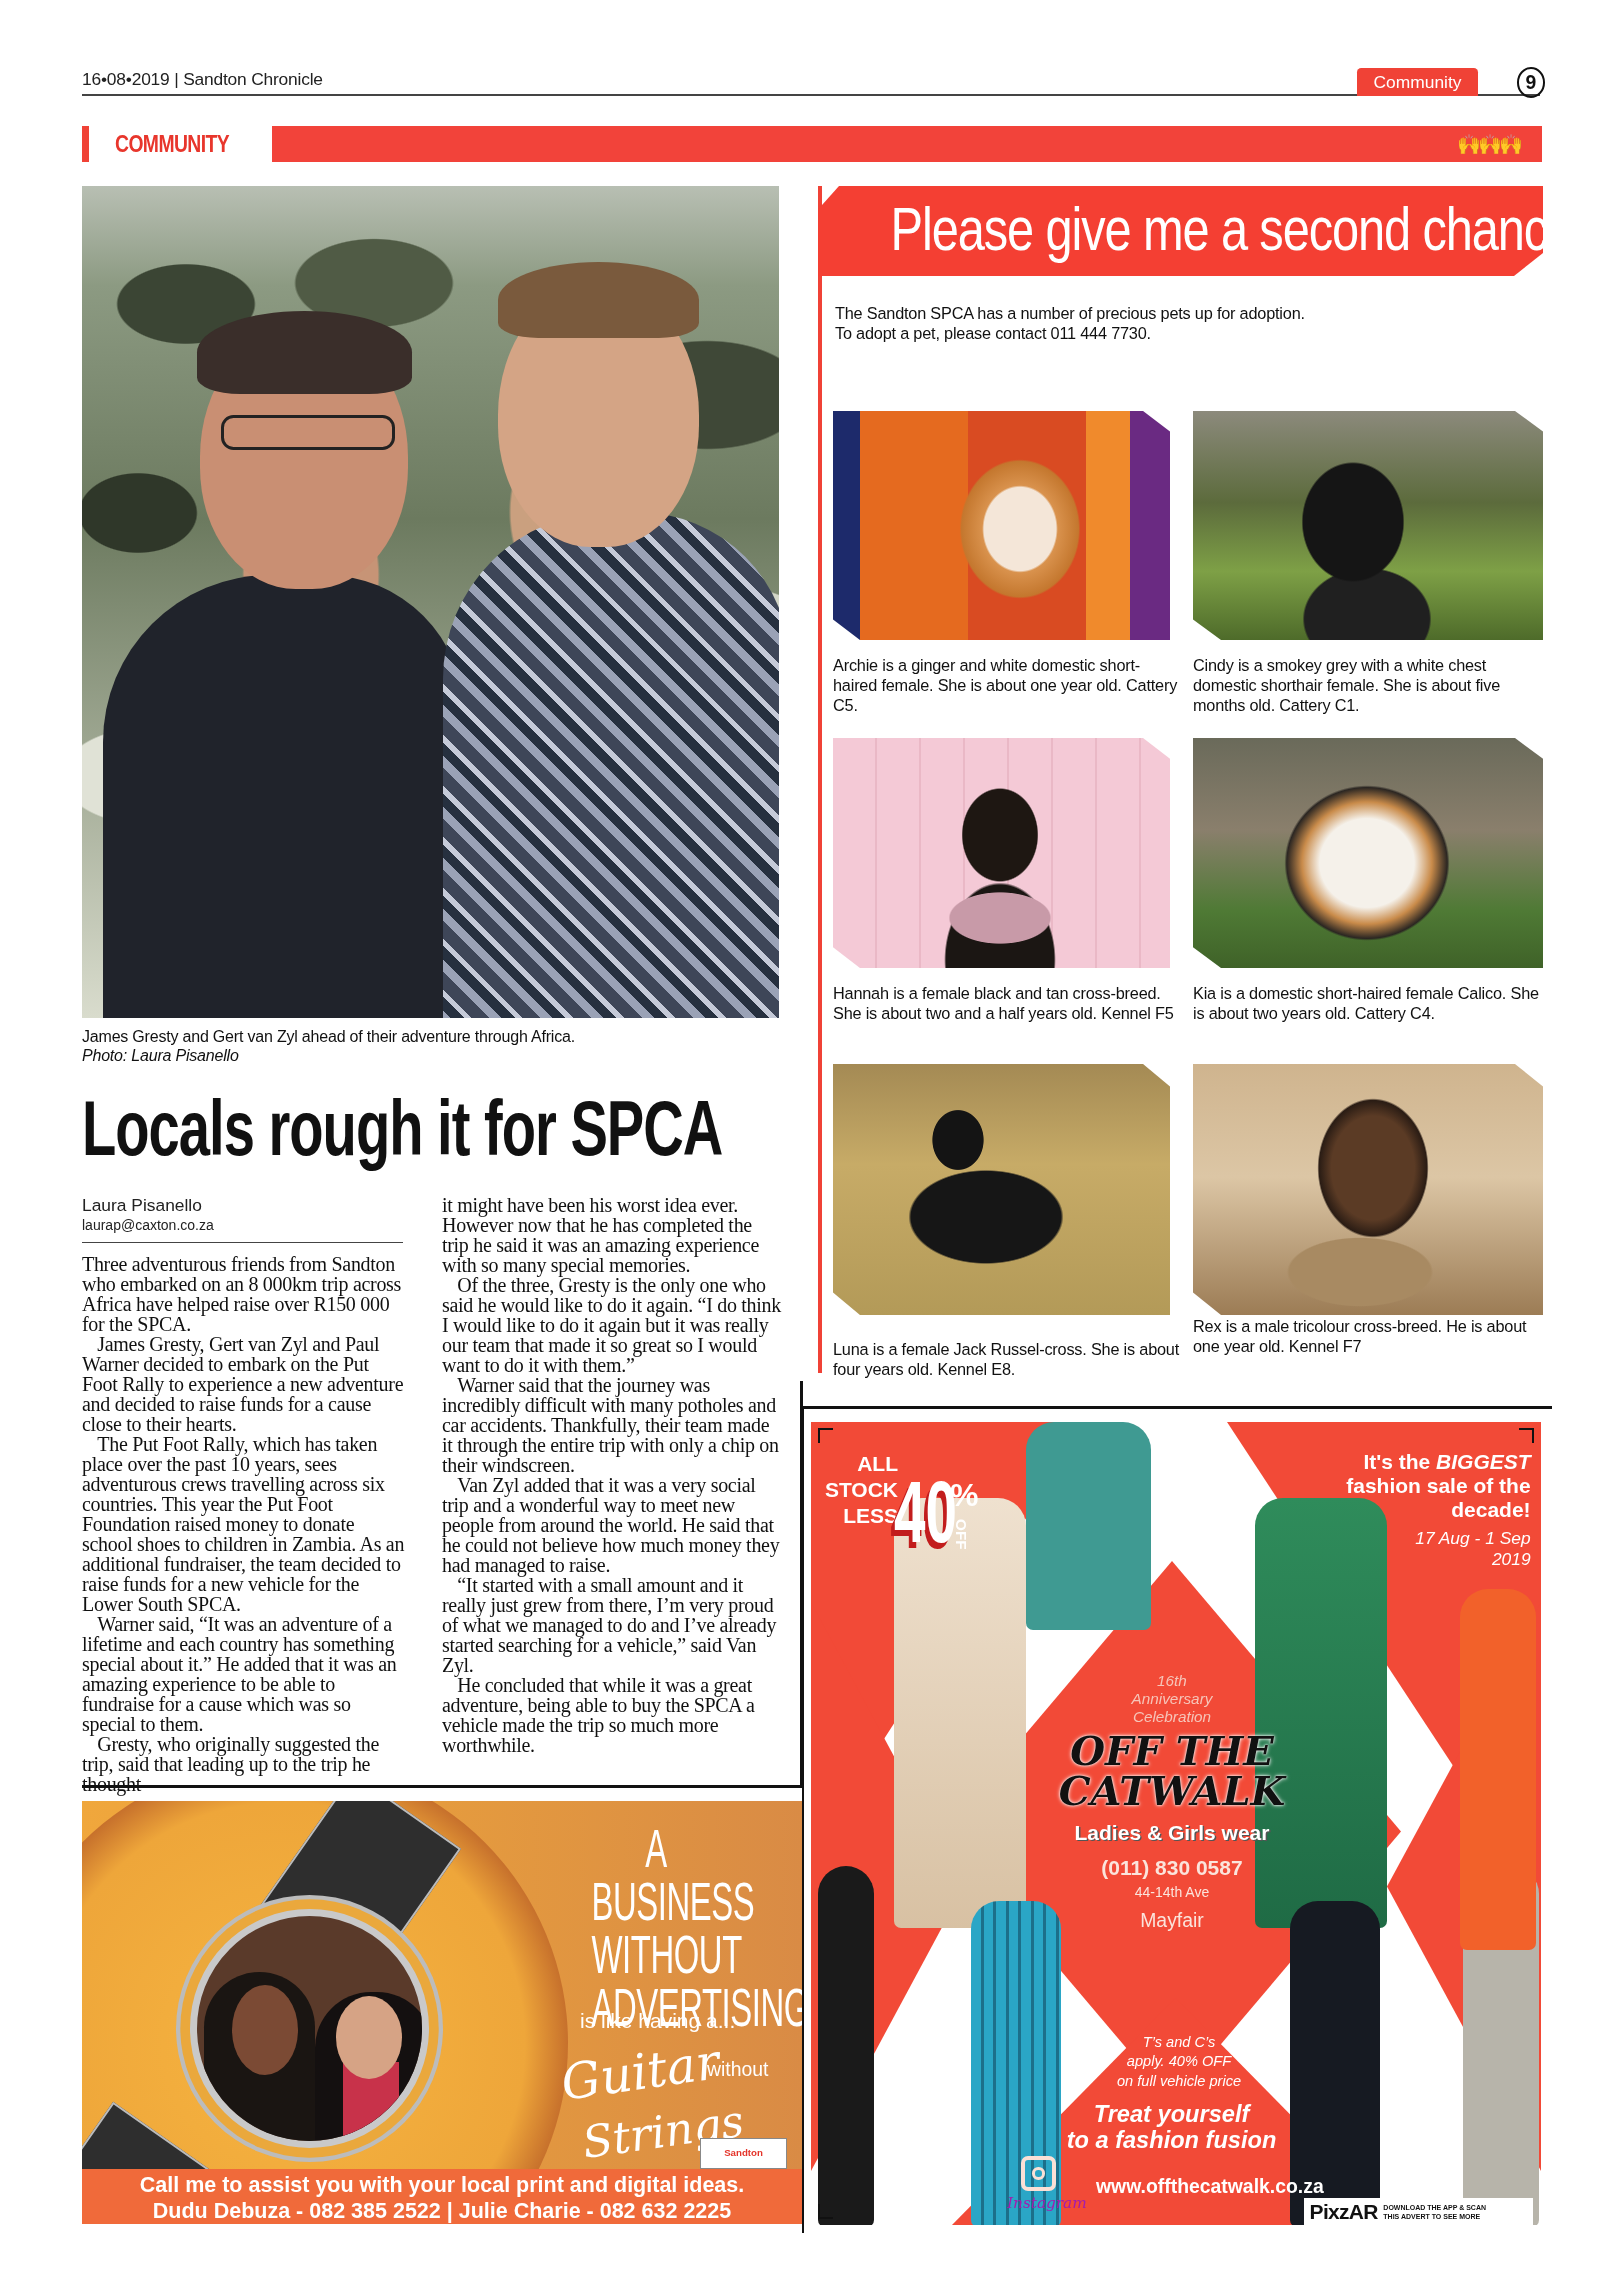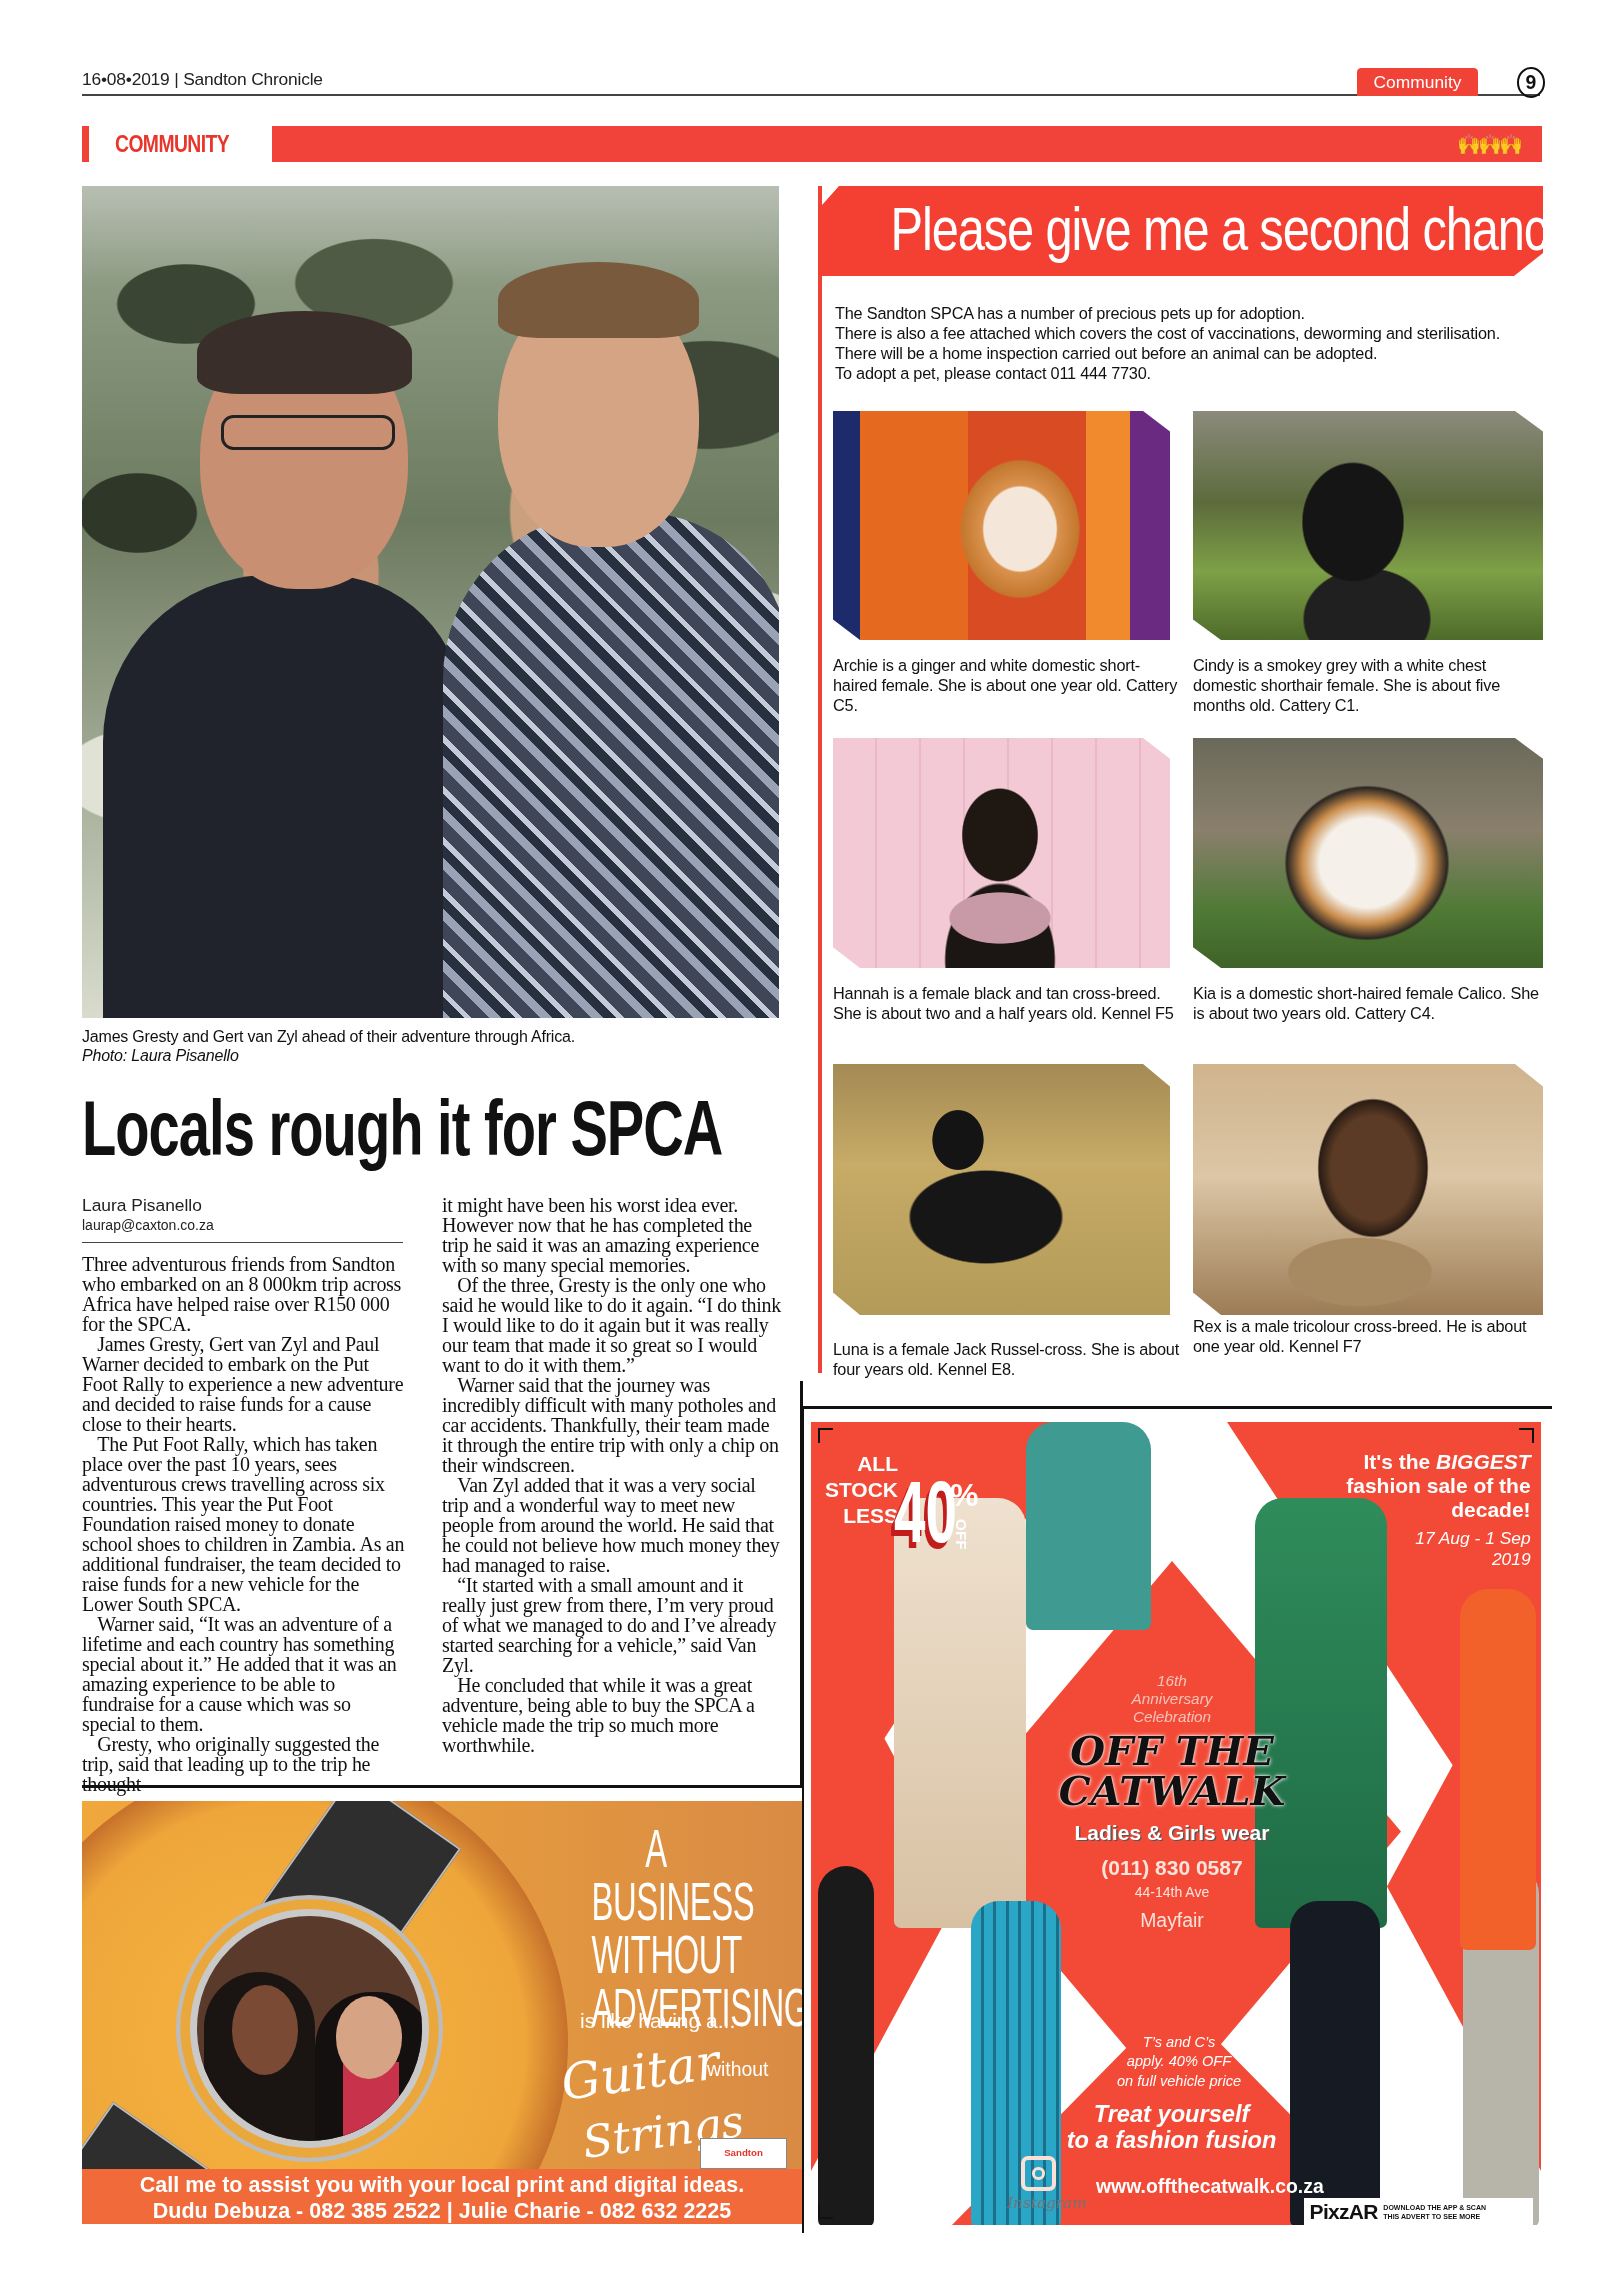--- a/index.html
+++ b/index.html
@@ -163,21 +163,20 @@
   <p>He concluded that while it was a great adventure, being able to buy the SPCA a vehicle made the trip so much more worthwhile.</p>
 </div>
 <div class="abs article-frame-r"></div>
 <div class="abs article-frame-b"></div>
 
 <div class="abs pet-border"></div>
 <div class="abs pet-banner"></div>
 <div class="abs pet-title">Please give me a second chance</div>
 <div class="abs pet-intro">
   <div>The Sandton SPCA has a number of precious pets up for adoption.</div>
-  <div>There is also a fee attached which covers the cost of vaccinations, deworming and sterilisation. There will be a home inspection carried out before an animal can be adopted.</div>
   <div>To adopt a pet, please contact 011 444 7730.</div>
 </div>
 
 <div class="pet-card" style="left:833px; top:411px;">
   <div class="pet-photo ph-archie"></div>
   <div class="pet-desc">Archie is a ginger and white domestic short-haired female. She is about one year old. Cattery C5.</div>
 </div>
 <div class="pet-card" style="left:1193px; top:411px; width:350px;">
   <div class="pet-photo ph-cindy" style="width:350px;"></div>
   <div class="pet-desc">Cindy is a smokey grey with a white chest domestic shorthair female. She is about five months old. Cattery C1.</div>
@@ -283,21 +282,21 @@
     <div>apply. 40% OFF</div>
     <div>on full vehicle price</div>
   </div>
   <div class="cw-text" style="left:208px; top:679px; width:305px; text-align:center; font-size:23.6px; font-style:italic; line-height:26px;">
     <div>Treat yourself</div>
     <div>to a fashion fusion</div>
   </div>
   <div class="abs" style="left:210px; top:734px; width:35px; height:35px; border:4.2px solid #fbe0d6; border-radius:7px;">
     <div class="abs" style="left:7px; top:7px; width:12.5px; height:12.5px; border:3.5px solid #fbe0d6; border-radius:50%;"></div>
   </div>
-  <div class="cw-text" style="left:196px; top:772px; width:76px; text-align:center; font-family:'DejaVu Serif', serif; font-style:italic; font-weight:normal; font-size:15.3px; color:#737373;">Instagram</div>
+  <div class="cw-text" style="left:196px; top:772px; width:76px; text-align:center; font-family:'DejaVu Serif', serif; font-style:italic; font-weight:normal; font-size:15.3px; color:#a21caf;">Instagram</div>
   <div class="cw-text" style="left:285px; top:753px; width:278px; text-align:left; font-size:19.4px;">www.offthecatwalk.co.za</div>
   <div class="abs" style="left:493px; top:776px; width:229px; height:28px; background:#fff; display:flex; align-items:center; gap:5.6px; padding-left:5.6px;">
     <span style="font-size:21px; font-weight:bold; color:#111; letter-spacing:-0.7px;">PixzAR</span>
     <span style="font-size:7px; font-weight:bold; color:#111; line-height:9px;">
       <span style="display:block;">DOWNLOAD THE APP &amp; SCAN</span>
       <span style="display:block;">THIS ADVERT TO SEE MORE</span>
     </span>
   </div>
 </div>
 

